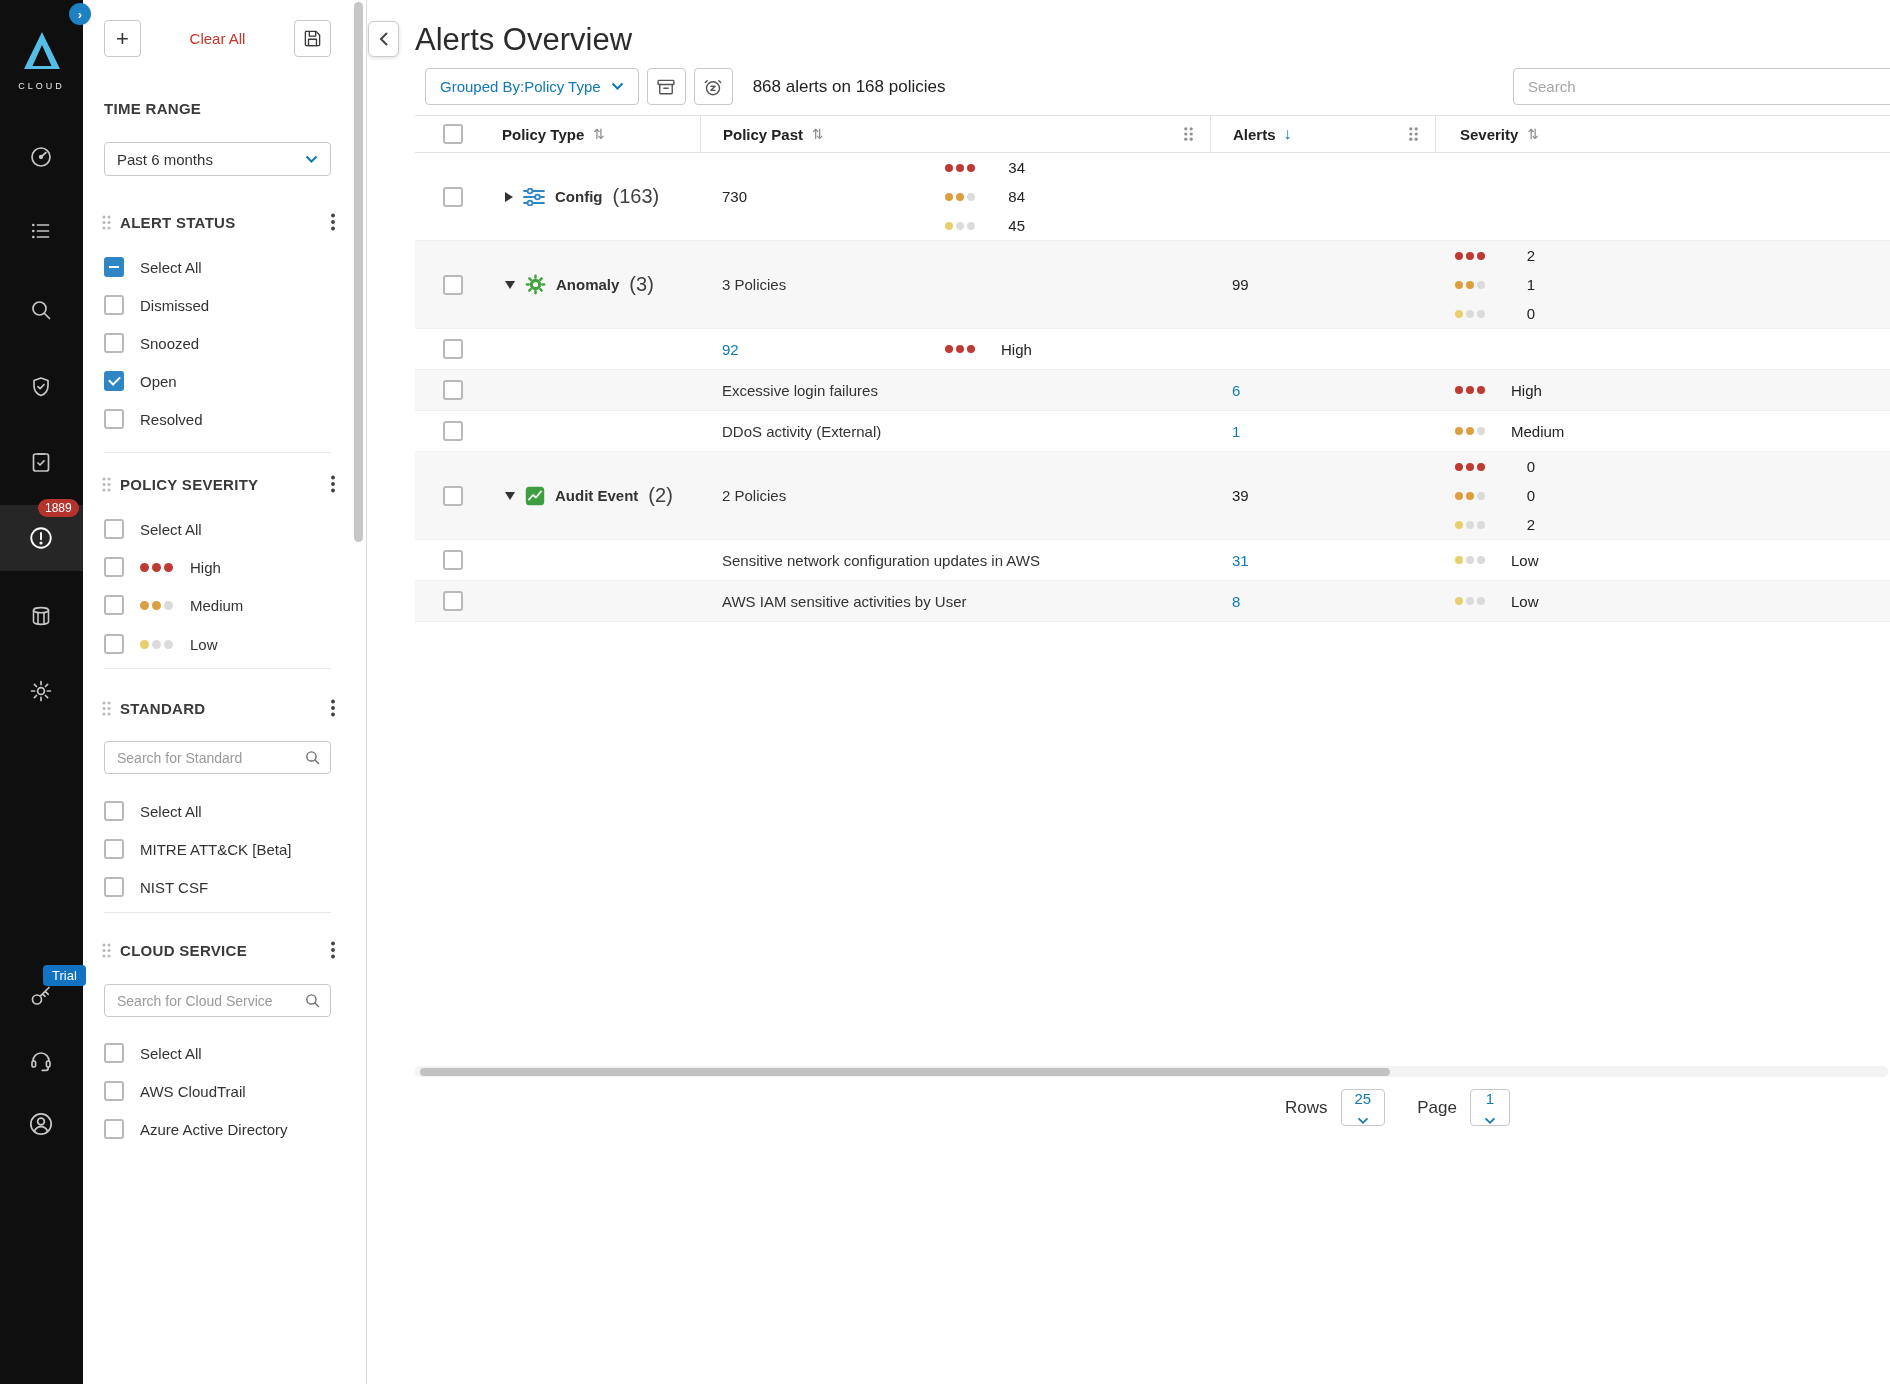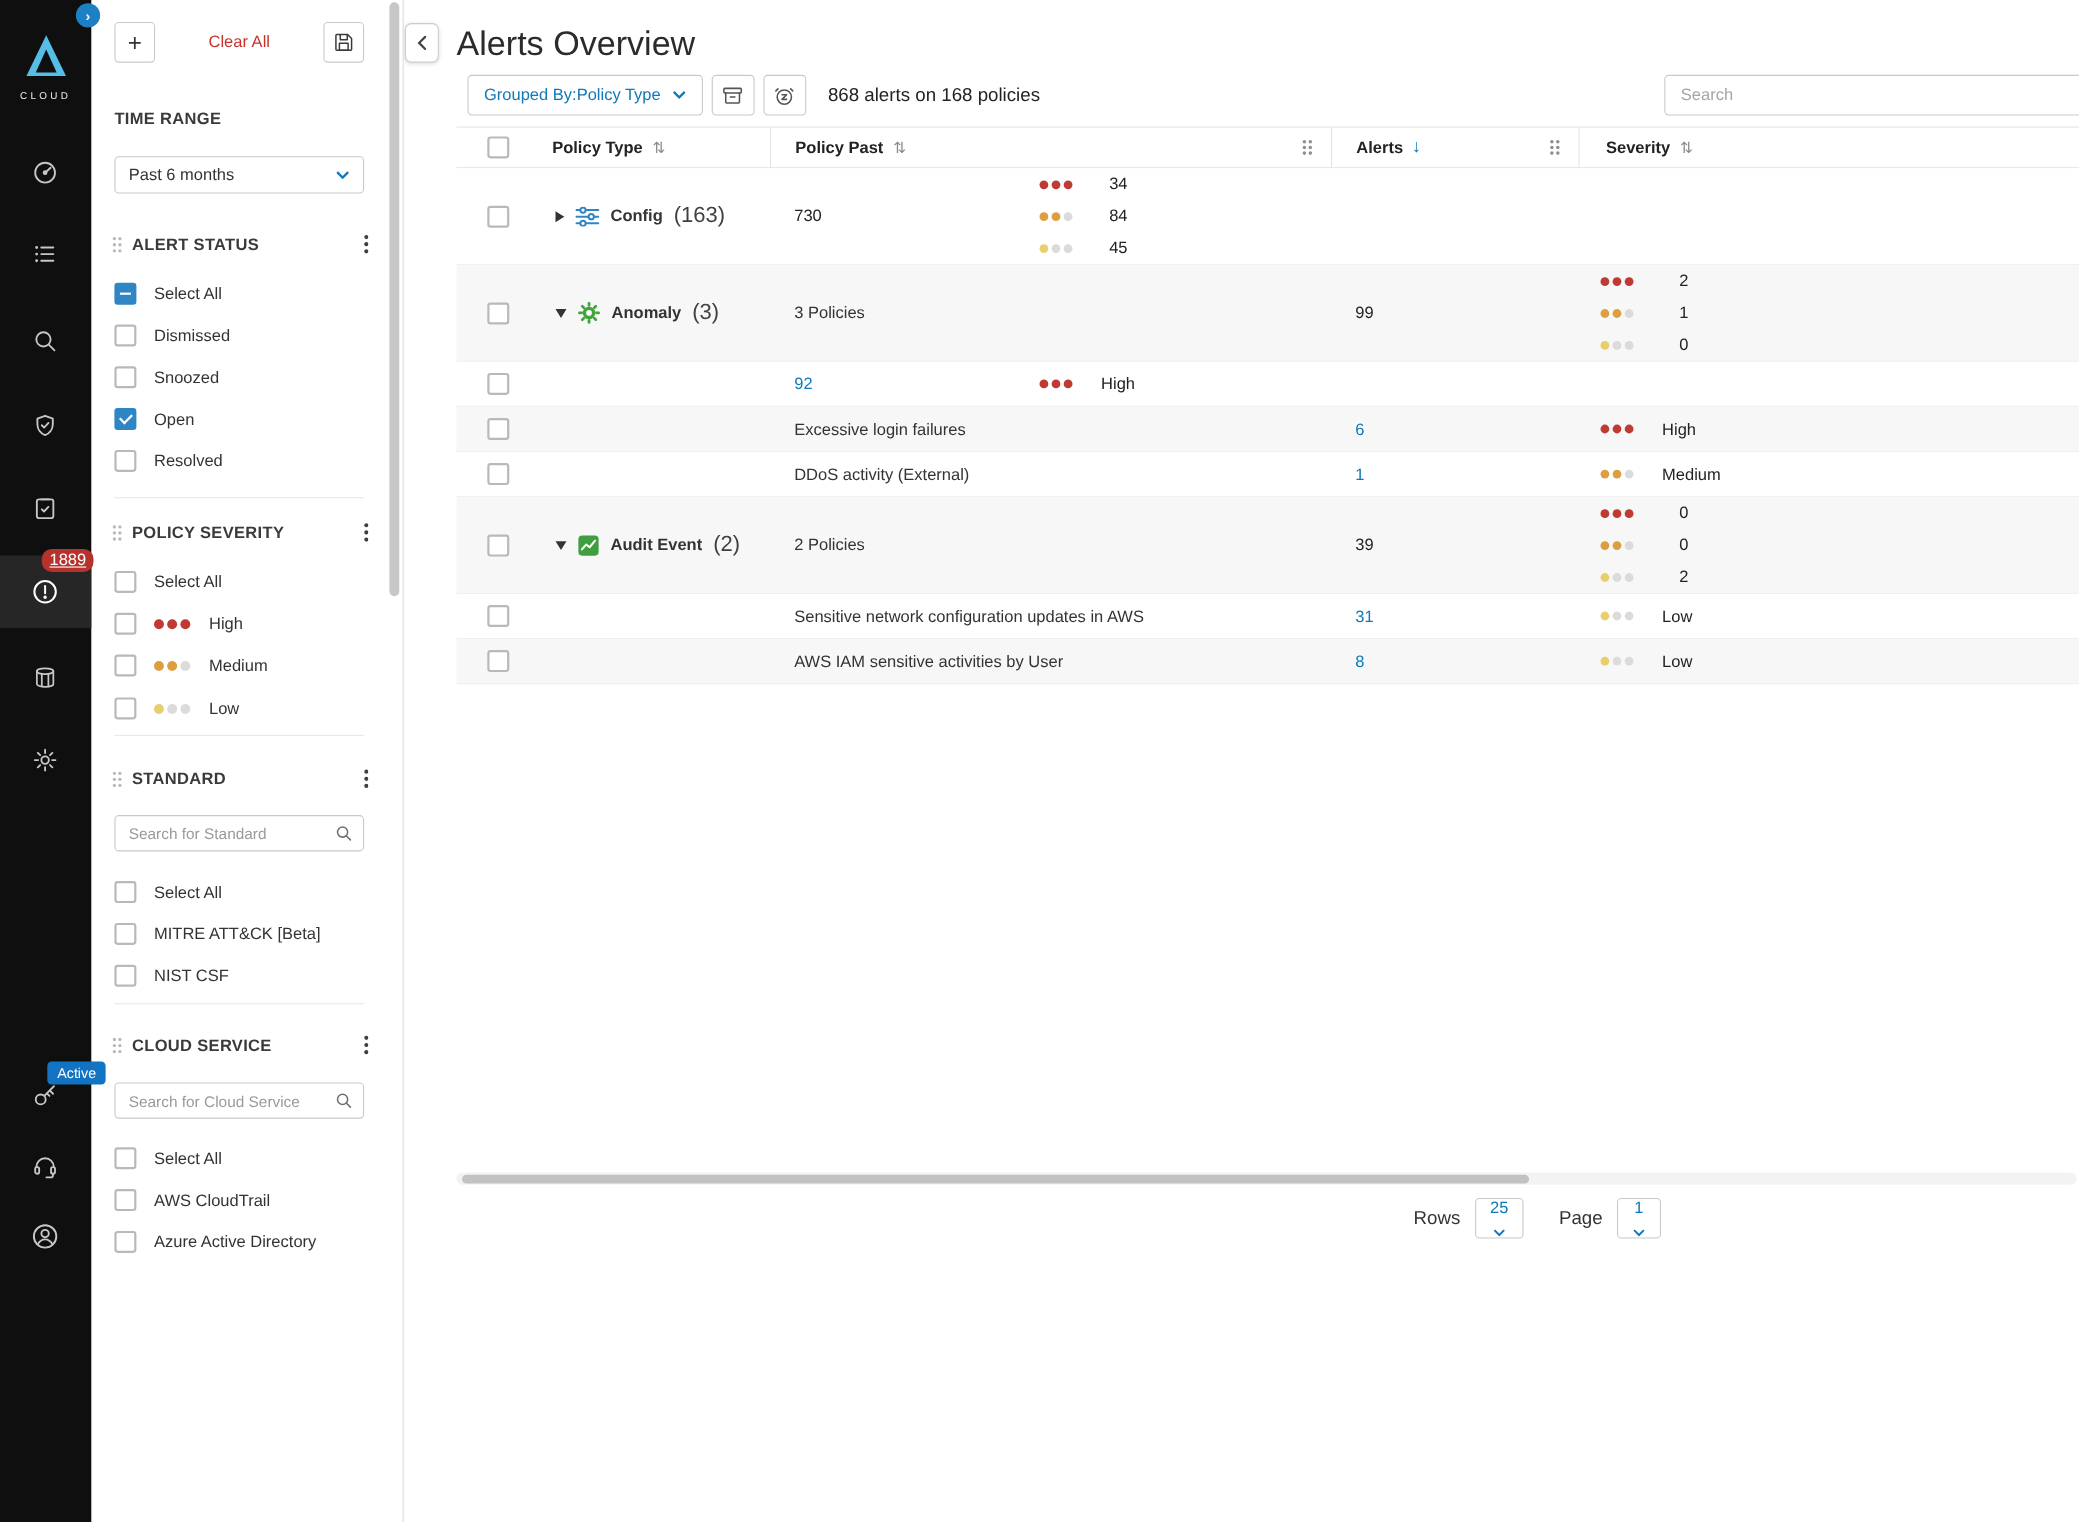--- a/index.html
+++ b/index.html
@@ -6,21 +6,21 @@
   html,body { background:#fff; }
   body { font-family:"Liberation Sans","DejaVu Sans",sans-serif; color:#333; }
   .app { position:relative; width:1890px; height:1384px; overflow:hidden; background:#fff; }
 
   
   .navbar { position:absolute; left:0; top:0; width:83px; height:100%; background:var(--nav-bg,#0f0f0f); z-index:5; }
   .nav-logo { position:absolute; left:0; top:28px; width:83px; text-align:center; cursor:pointer; }
   .logo-text { margin-top:5px; font-size:9px; letter-spacing:3px; color:#ececec; }
   .nav-item { position:absolute; left:17px; width:48px; height:48px; display:flex; align-items:center; justify-content:center; cursor:pointer; z-index:2;}
   .nav-active-band { position:absolute; left:0; top:505px; width:83px; height:66px; background:#262626; z-index:1; }
-  .nav-badge { position:absolute; left:38px; top:499px; background:var(--badge-red,#b5332c); color:#fff; font-size:15px; padding:2px 7px; border-radius:9px; z-index:4;text-decoration:underline; }
+  .nav-badge { position:absolute; left:38px; top:499px; background:var(--badge-red,#b5332c); color:#fff; font-size:12px; padding:2px 7px; border-radius:9px; z-index:4; }
   .trial-badge { position:absolute; left:43px; top:965px; background:var(--trial-blue,#1173c2); color:#fff; font-size:13px; padding:3px 9px; border-radius:4px; z-index:4; }
   .expand-dot { position:absolute; left:69px; top:3px; width:22px; height:22px; border-radius:50%; background:#1d80c3; color:#fff; display:flex; align-items:center; justify-content:center; font-size:13px; font-weight:bold; z-index:20; cursor:pointer; }
 
   
   .sidebar { position:absolute; left:83px; top:0; width:284px; height:100%; background:#fff; border-right:1px solid #dcdcdc; z-index:3; }
   .side-thumb { position:absolute; right:3px; top:2px; width:9px; height:540px; background:#c7c7c7; border-radius:5px; }
   .f-top { position:absolute; left:21px; top:20px; width:227px; display:flex; align-items:center; justify-content:space-between; }
   .sq-btn { width:37px; height:37px; border:1px solid #c9c9c9; border-radius:4px; background:#fff; font-size:22px; color:#333; cursor:pointer; display:flex; align-items:center; justify-content:center; }
   .clear-all { color:var(--clear-red,#c5332b); font-size:15px; cursor:pointer; }
   .sec-title { font-size:15px; font-weight:600; color:#3a3a3a; letter-spacing:.3px; }
@@ -165,21 +165,21 @@
           <path d="M4.5 6.2c0 1.4 3.3 2.6 7.5 2.6s7.5-1.2 7.5-2.6"></path>
           <path d="M9 8.6v11M15 8.6v11"></path>
         </svg>
     </div>
     <div class="nav-item" style="top:667px">
       <svg width="24" height="24" viewBox="0 0 24 24" fill="none" stroke="#c6c6c6" stroke-width="1.7" stroke-linecap="round">
           <circle cx="12" cy="12" r="3.4"></circle>
           <path d="M12 2.6v3M12 18.4v3M2.6 12h3M18.4 12h3M5.4 5.4l2.1 2.1M16.5 16.5l2.1 2.1M18.6 5.4l-2.1 2.1M7.5 16.5l-2.1 2.1"></path>
         </svg>
     </div>
-    <div class="trial-badge">Active</div>
+    <div class="trial-badge">Trial</div>
     <div class="nav-item" style="top:972px">
       <svg width="24" height="24" viewBox="0 0 24 24" fill="none" stroke="#c6c6c6" stroke-width="1.7" stroke-linecap="round">
           <circle cx="8" cy="15.5" r="4.5"></circle>
           <path d="M11.3 12.2 20 3.5M16.2 7.3l3 3M13.6 9.9l2.4 2.4"></path>
         </svg>
     </div>
     <div class="nav-item" style="top:1036px">
       <svg width="24" height="24" viewBox="0 0 24 24" fill="none" stroke="#c6c6c6" stroke-width="1.7" stroke-linecap="round" stroke-linejoin="round">
           <path d="M4 13a8 8 0 0 1 16 0"></path>
           <rect x="3" y="13" width="3.6" height="6" rx="1.6"></rect>

